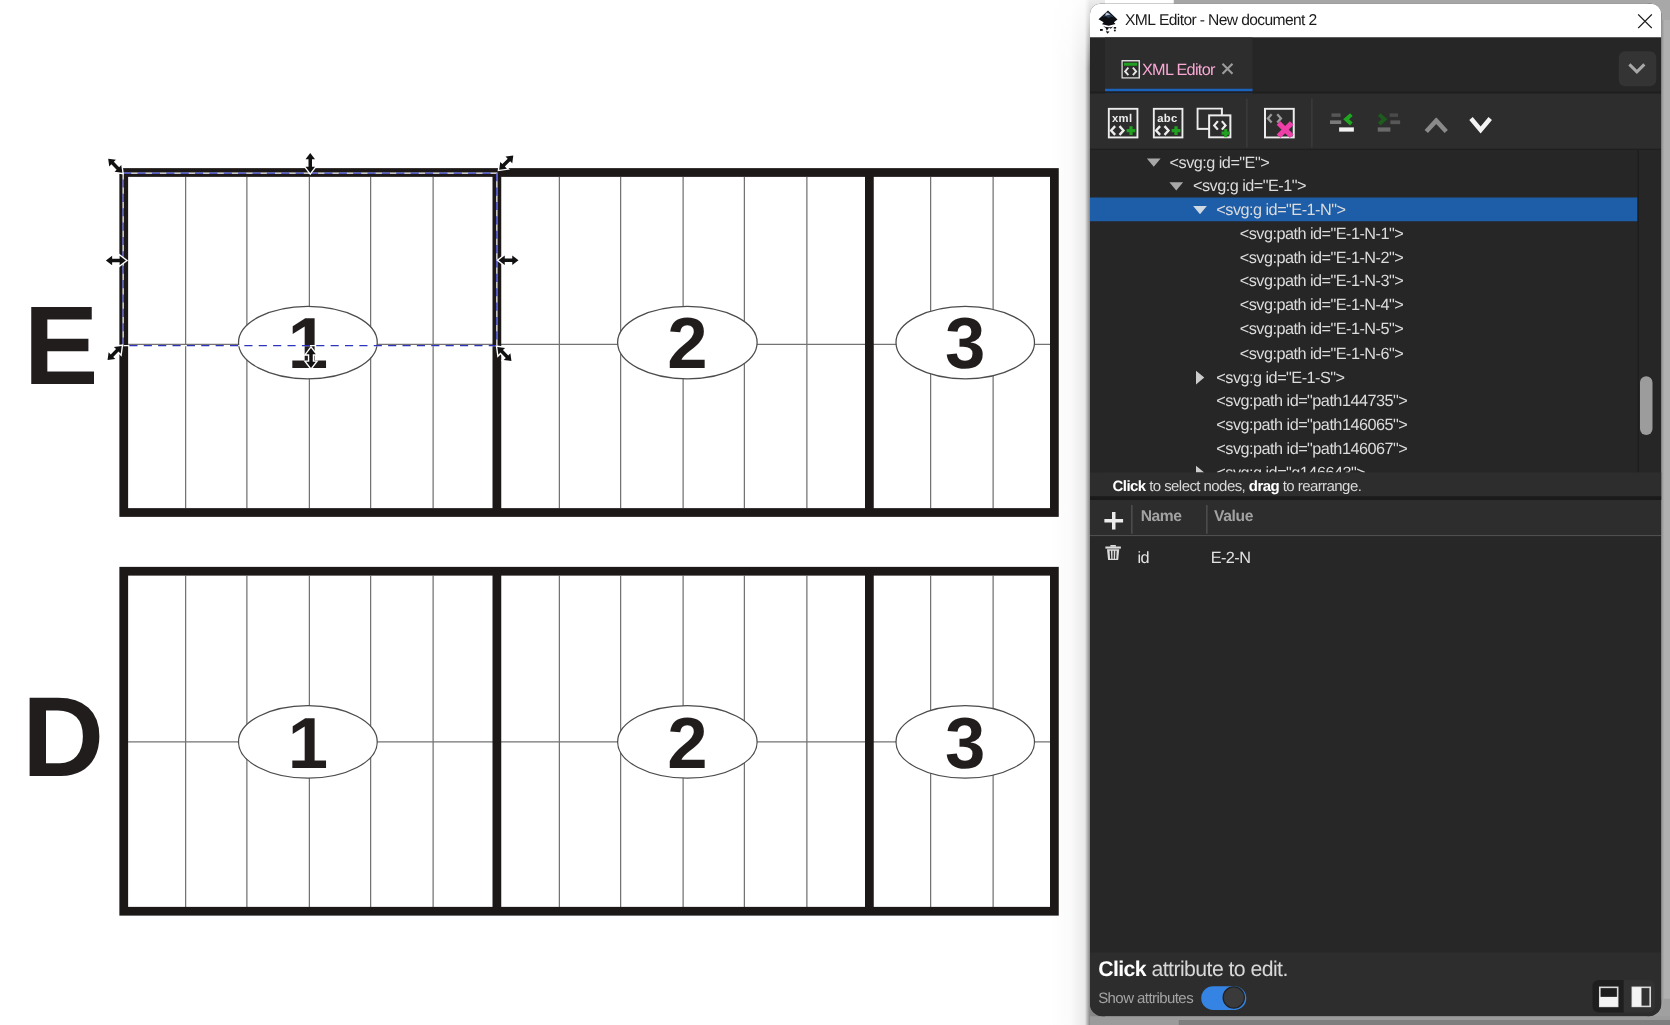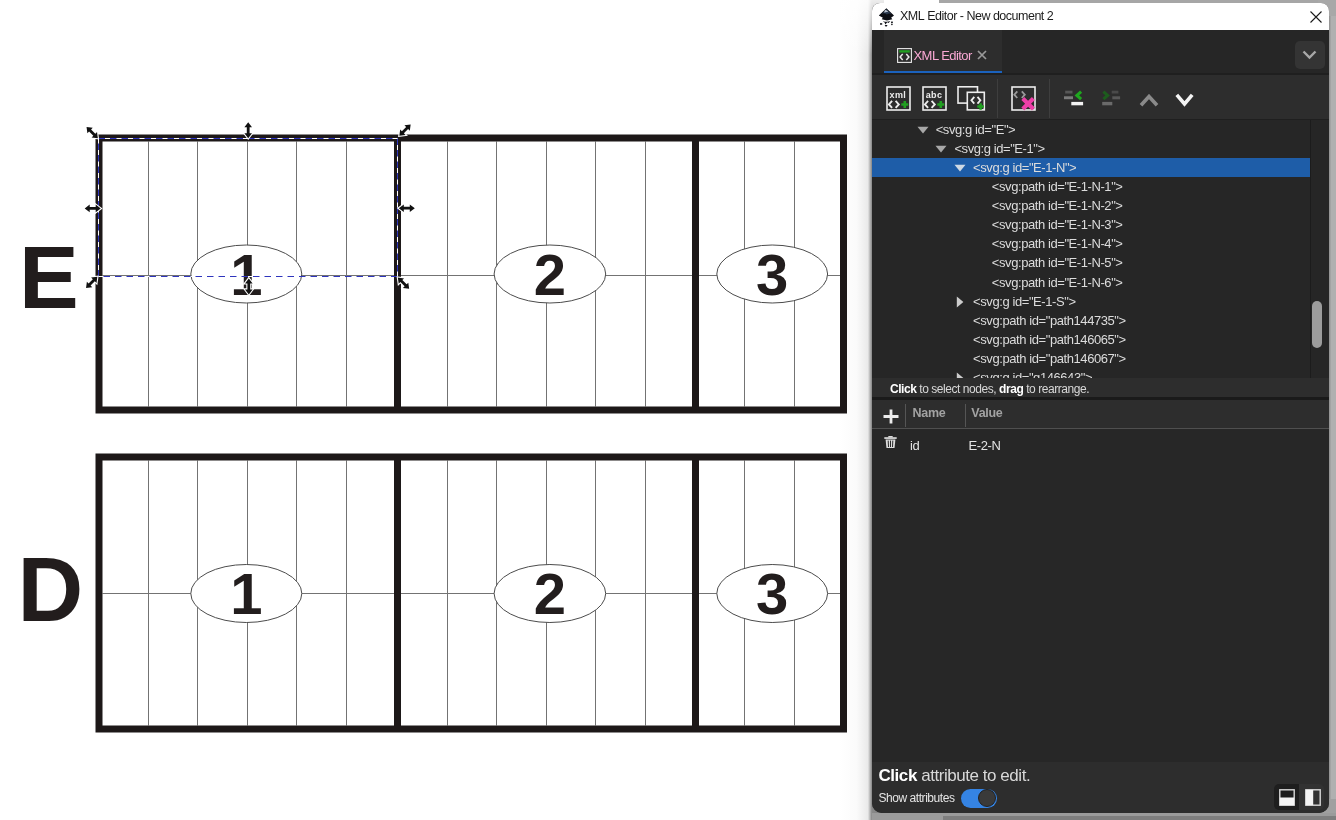--- a/index.html
+++ b/index.html
@@ -314,21 +314,21 @@
   </svg>
 
   <div class="abs" style="left:38px;top:434.5px;font-size:13px;letter-spacing:-0.42px;color:#e4e4e4;">id</div>
 
   <div class="abs" style="left:96.5px;top:434.5px;font-size:13px;letter-spacing:-0.42px;color:#e4e4e4;">E-2-N</div>
 
   <div class="abs" style="left:0;top:759px;width:457px;height:51px;background:#2d2d2d;"></div>
 
   <div class="abs" style="left:6.5px;top:763px;font-size:17px;letter-spacing:-0.45px;color:#d8d8d8;"><b style="color:#fff">Click</b> attribute to edit.</div>
 
-  <div class="abs" style="left:6.5px;top:787.5px;font-size:12px;letter-spacing:-0.45px;color:#e5e5e5;">Show attributes</div>
+  <div class="abs" style="left:6.5px;top:787.5px;font-size:12px;letter-spacing:-0.45px;color:#a3a3a3;">Show attributes</div>
 
   <div class="abs" style="left:89px;top:785.5px;width:35.5px;height:19px;background:#3584e4;border-radius:10px;"></div>
   <div class="abs" style="left:106px;top:786px;width:18px;height:18px;background:#3a3a3a;border:1px solid #222;border-radius:50%;box-sizing:border-box;"></div>
 
   <div class="abs" style="left:402px;top:781px;width:25px;height:26px;background:#1e1e1e;border-radius:5px 0 0 5px;"></div>
   <svg class="abs" style="left:407px;top:786px" width="16" height="17" viewBox="0 0 16 17">
     <rect x="0.8" y="0.8" width="14.4" height="15.4" fill="none" stroke="#d9d9d9" stroke-width="1.4"></rect>
     <rect x="0.8" y="8.5" width="14.4" height="7.7" fill="#f4f4f4"></rect>
   </svg>
 

